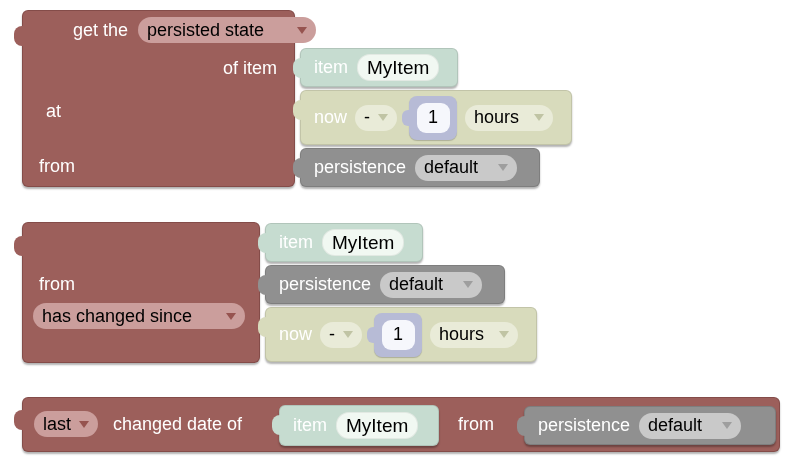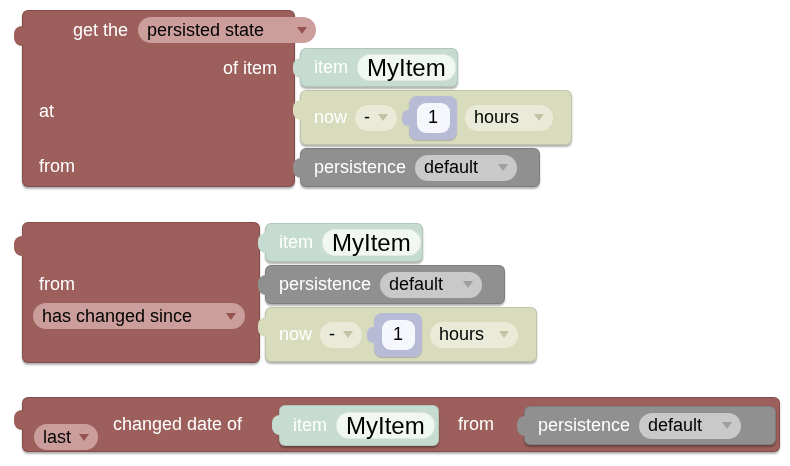--- a/index.html
+++ b/index.html
@@ -28,21 +28,21 @@
   .red-dd{background:var(--red-dropdown-bg,#cb9e9c);}
   .olive-dd{background:var(--olive-dropdown-bg,#e9ebd8);}
   .gray-dd{background:var(--gray-dropdown-bg,#c9c9c9);}
   .arr{width:0;height:0;border-left:5px solid transparent;border-right:5px solid transparent;
        border-top:7px solid #000;flex:0 0 auto;}
   .red-arr{border-top-color:#96534f;}
   .olive-arr{border-top-color:#c0c4a4;}
   .gray-arr{border-top-color:#9e9e9e;}
   .field{
     background:var(--item-field-bg,#f1f8f2);border-radius:13px;height:27px;
-    display:inline-flex;align-items:center;padding:0 10px;font-size:24px;
+    display:inline-flex;align-items:center;padding:0 10px;font-size:19px;
     color:var(--black-text,#000);box-shadow:inset 0 0 0 1px rgba(0,0,0,0.06);flex:0 0 auto;
   }
   .numblock{
     position:relative;width:48px;height:44px;background:var(--number-block,#b7bbd6);
     border-radius:8px;display:inline-flex;align-items:center;justify-content:center;
     margin-left:4px;flex:0 0 auto;box-shadow:0 1px 1px rgba(0,0,0,0.2);
   }
   .numfield{
     background:#f6f7fc;width:33px;height:30px;border-radius:9px;display:flex;
     align-items:center;justify-content:center;font-size:18px;color:#000;
@@ -63,21 +63,21 @@
   <div class="block red" style="left:22px;top:10px;width:273px;height:177px;">
     <span class="otab red-tab" style="top:15px;"></span>
     <div class="pos hflex" style="left:16px;top:6px;margin-left:34px;">
       <span class="wlabel">get the</span>
       <span class="dd red-dd" style="width:178px;">
         <span>persisted state</span>
         <span class="arr red-arr"></span>
       </span>
     </div>
     <span class="wlabel pos" style="right:17px;top:47px;">of item</span>
-    <span class="wlabel pos" style="left:16px;top:90px;">at</span>
+    <span class="wlabel pos" style="left:23px;top:90px;">at</span>
     <span class="wlabel pos" style="left:16px;top:145px;">from</span>
   </div>
 
   <div class="block teal child" style="left:300px;top:48px;width:158px;height:39px;">
     <span class="ctab teal-tab"></span>
     <span class="wlabel">item</span>
     <span class="field">MyItem</span>
   </div>
 
   <div class="block olive child now" style="left:300px;top:90px;width:272px;height:55px;">
@@ -142,21 +142,21 @@
       <span class="numfield">1</span>
     </span>
     <span class="dd olive-dd" style="width:88px;">
       <span>hours</span>
       <span class="arr olive-arr"></span>
     </span>
   </div>
 
   <div class="block red" style="left:22px;top:397px;width:758px;height:55px;">
     <span class="otab red-tab" style="top:12px;"></span>
-    <span class="dd red-dd pos" style="left:11px;top:26px;width:64px;">
+    <span class="dd red-dd pos" style="left:11px;top:13px;width:64px;">
       <span>last</span>
       <span class="arr red-arr"></span>
     </span>
     <span class="wlabel pos" style="left:90px;top:16px;">changed date of</span>
 
     <div class="block teal child" style="left:256px;top:7px;width:160px;height:41px;">
       <span class="ctab teal-tab"></span>
       <span class="wlabel">item</span>
       <span class="field">MyItem</span>
     </div>

